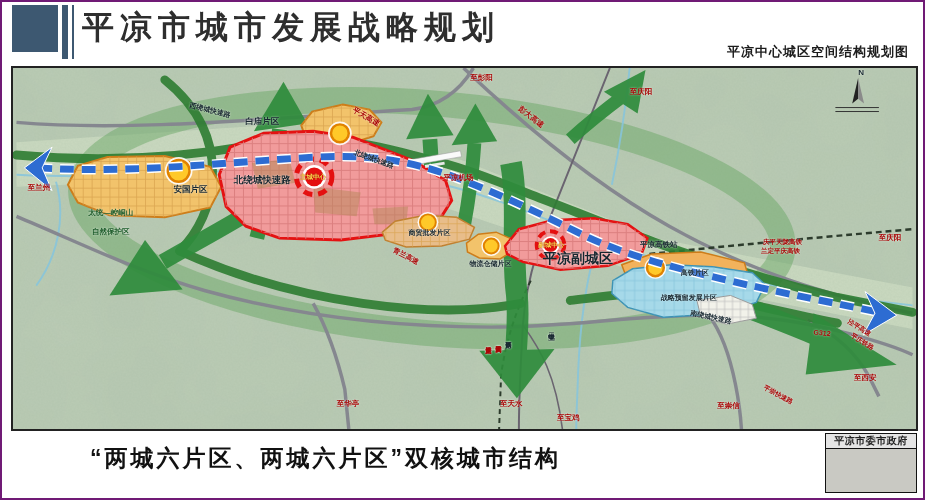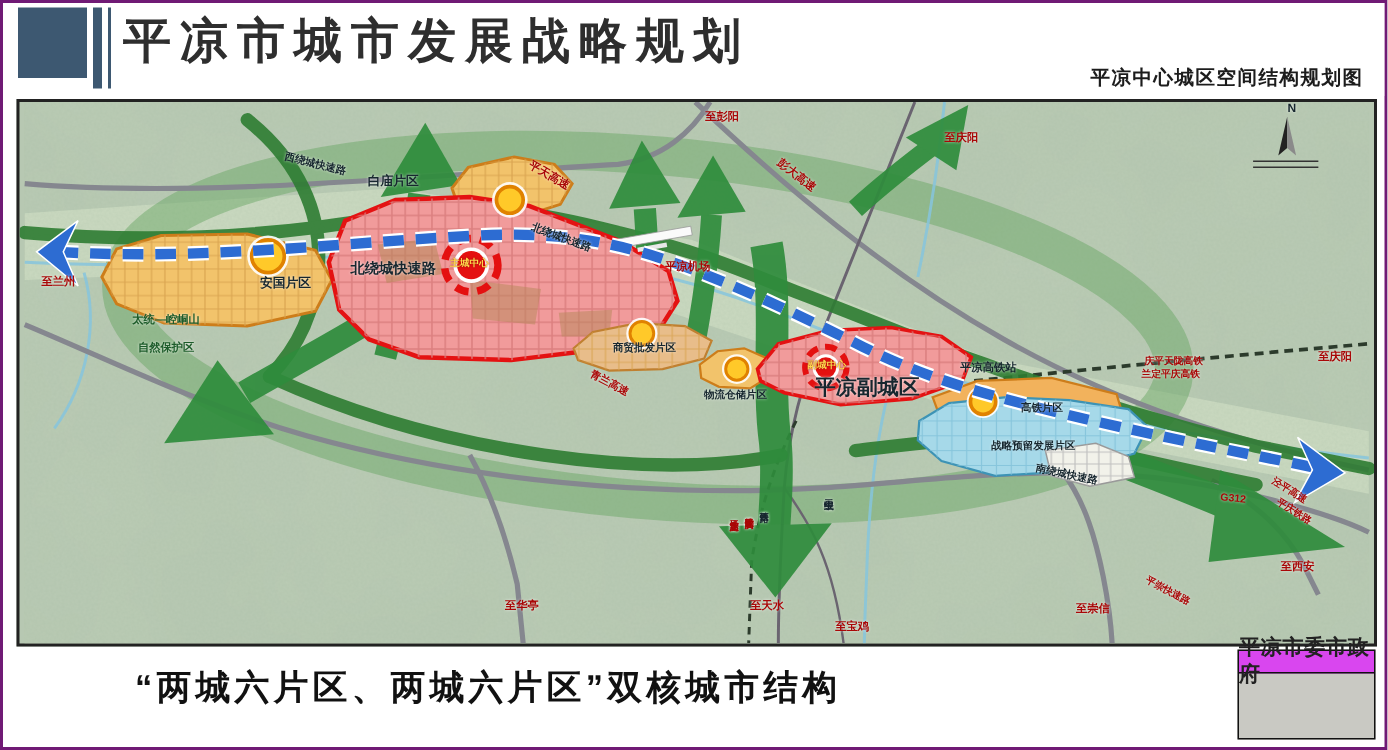--- a/index.html
+++ b/index.html
@@ -17,21 +17,21 @@
   .map-inner{position:absolute;left:0;top:0;width:903px;height:361px;}
   .map-inner svg{position:absolute;left:0;top:0;}
   #label-layer{position:absolute;left:0;top:0;width:100%;height:100%;pointer-events:none;}
   .map-label{position:absolute;font-weight:bold;color:#17272f;white-space:nowrap;transform:translate(-50%,-50%);font-size:7.5px;line-height:1.05;text-shadow:0 0 2px rgba(255,255,255,.75);}
   .map-label.red{color:#a90707;}
   .map-label.gold{color:#ffd94d;text-shadow:0 0 1px rgba(120,0,0,.9);}
   .map-label.green{color:#1d5c2a;}
   
   .caption{position:absolute;left:88px;top:441px;font-size:23px;font-weight:bold;color:#111;letter-spacing:3px;white-space:nowrap;}
   .pagebox{position:absolute;left:823px;top:431px;width:92px;height:60px;border:1.5px solid #111;box-sizing:border-box;background:#c9c9c3;}
-  .agency{height:14px;background:#d946ef;border-bottom:1.5px solid #111;font-family:Liberation Sans, sans-serif;font-size:14px;font-weight:bold;color:#222;display:flex;align-items:center;justify-content:center;letter-spacing:.5px;}
+  .agency{height:14px;background:#e5e5e5;border-bottom:1.5px solid #111;font-family:Liberation Sans, sans-serif;font-size:10px;font-weight:bold;color:#222;display:flex;align-items:center;justify-content:center;letter-spacing:.5px;}
   .pagenum{height:44px;display:flex;align-items:center;justify-content:center;font-family:"DejaVu Serif","Liberation Serif",serif;font-size:27px;font-weight:bold;color:#2e4f76;}
 </style>
 </head>
 <body>
 
 <div class="page">
 
   <div class="hdr">
     <div class="hdr-square"></div>
     <div class="hdr-bar1"></div>

